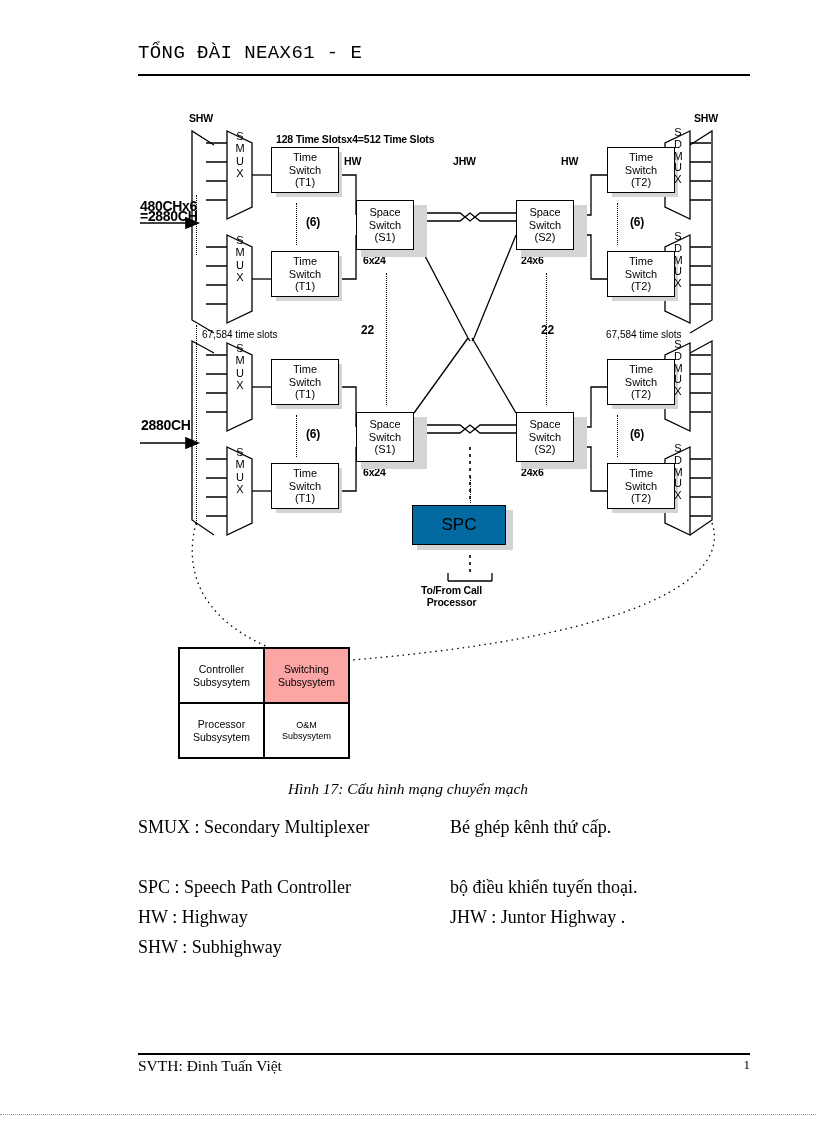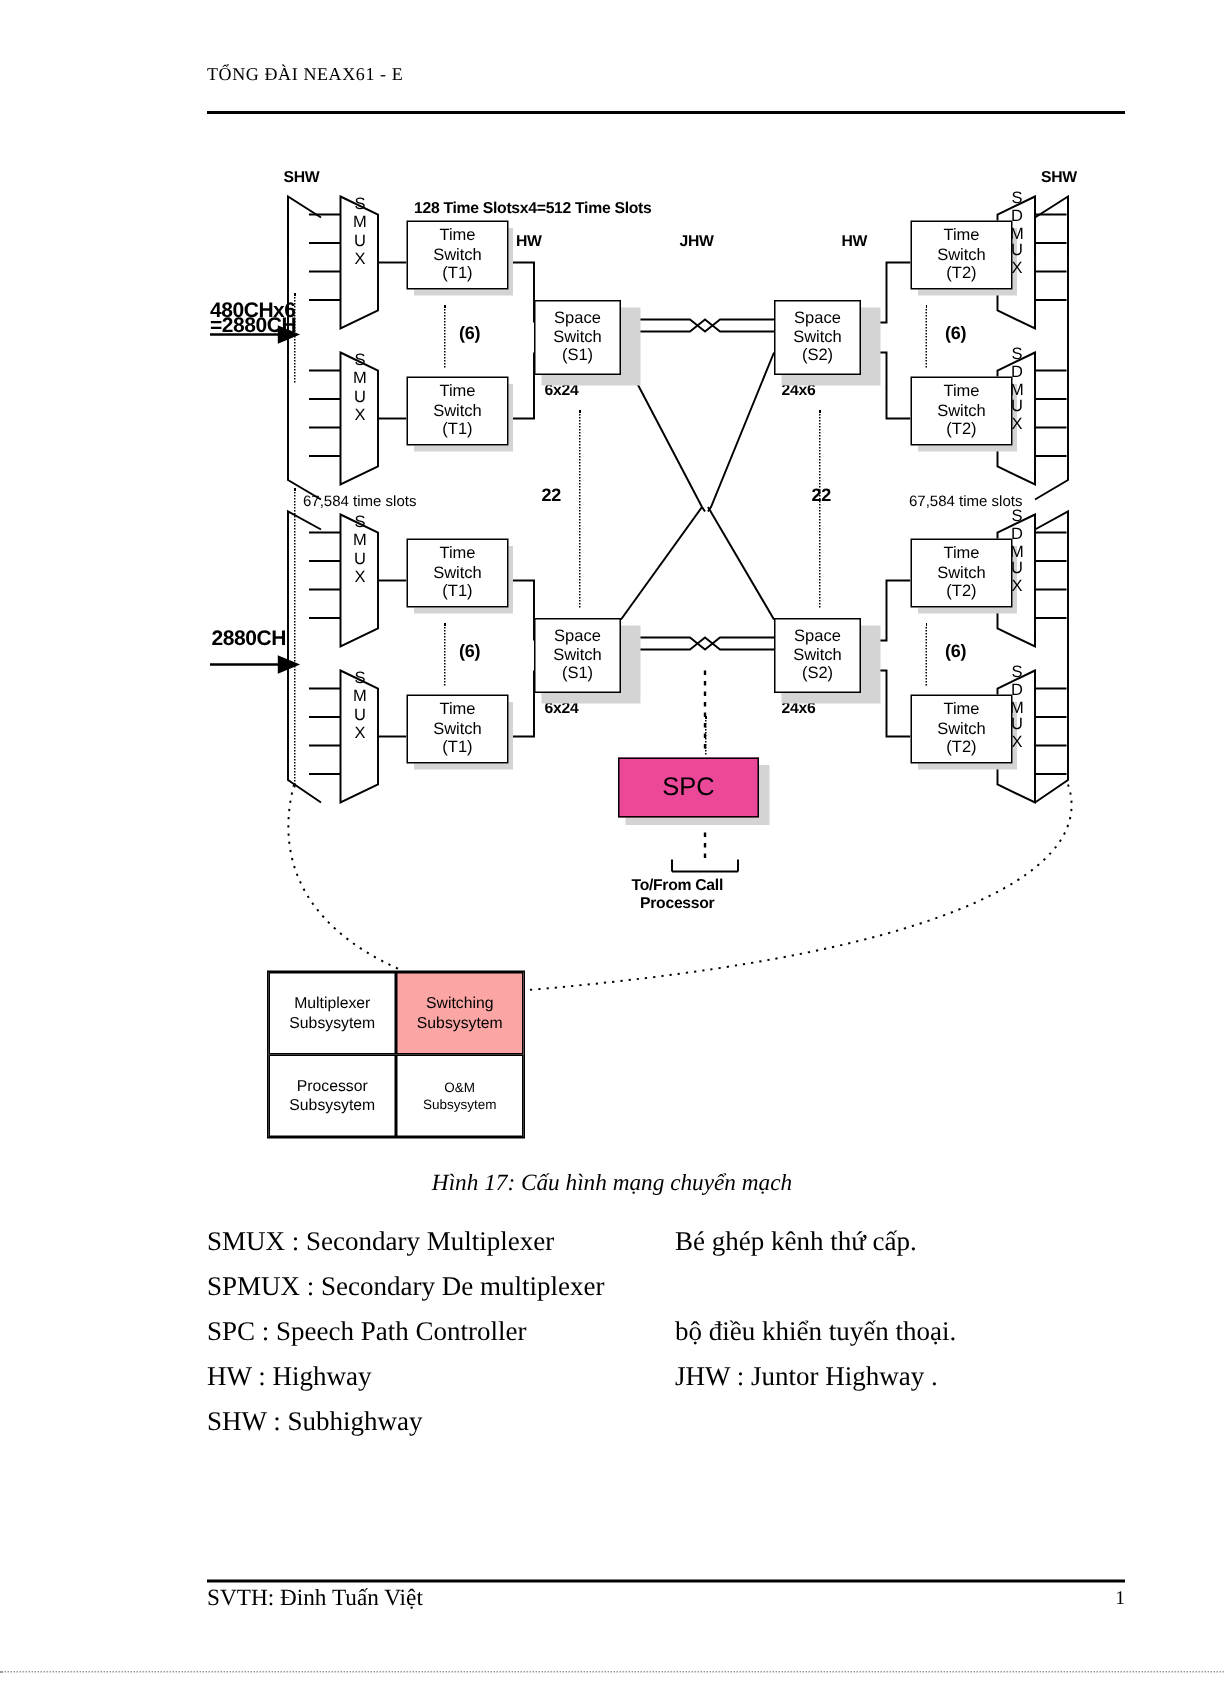--- a/index.html
+++ b/index.html
@@ -23,22 +23,22 @@
   }
 
   
   .header {
     position: absolute;
     left: 138px;
     top: 42px;
     width: 612px;
   }
   .header-title {
-    font-family: Liberation Serif, serif;
-    font-size: 12px;
+    font-family: Liberation Mono, monospace;
+    font-size: 19px;
     letter-spacing: 0.4px;
     white-space: nowrap;
   }
   .header-rule {
     position: absolute;
     left: 138px;
     top: 74px;
     width: 612px;
     height: 0;
     border-top: 2px solid #000;
@@ -94,21 +94,21 @@
   .box-shadow {
     position: absolute;
     background: #d4d4d4;
     z-index: 2;
   }
   .box .ln { display: block; }
 
   .spc-box {
     position: absolute;
     border: 1.4px solid #000;
-    background: #ec4899;
+    background: #0369a1;
     box-sizing: border-box;
     font-family: "Liberation Sans", sans-serif;
     font-size: 17px;
     display: flex;
     align-items: center;
     justify-content: center;
     z-index: 4;
   }
 
   
@@ -500,21 +500,21 @@
     <div class="mux-letters" style="left:667px; top:348px; width:22px; line-height:11.8px;">
       <div>S</div>
       <div>D</div>
       <div>M</div>
       <div>U</div>
       <div>X</div>
     </div>
 
     <div class="matrix" style="left:178px; top:552px; width:172px; height:112px;">
       <div class="cell">
-        <span>Multiplexer</span>
+        <span>Controller</span>
         <span>Subsysytem</span>
       </div>
       <div class="cell shaded">
         <span>Switching</span>
         <span>Subsysytem</span>
       </div>
       <div class="cell">
         <span>Processor</span>
         <span>Subsysytem</span>
       </div>
@@ -527,21 +527,20 @@
   </div>
 
   <div class="caption">Hình 17: Cấu hình mạng chuyển mạch</div>
 
   <div class="legend">
     <div class="legend-row">
       <div class="legend-term">SMUX  : Secondary Multiplexer</div>
       <div class="legend-desc">Bé ghép kênh thứ cấp.</div>
     </div>
     <div class="legend-row">
-      <div class="legend-term">SPMUX  : Secondary De multiplexer</div>
     </div>
     <div class="legend-row">
       <div class="legend-term">SPC  : Speech Path Controller</div>
       <div class="legend-desc">bộ điều khiển tuyến thoại.</div>
     </div>
     <div class="legend-row">
       <div class="legend-term">HW  : Highway</div>
       <div class="legend-desc">JHW : Juntor Highway .</div>
     </div>
     <div class="legend-row">

